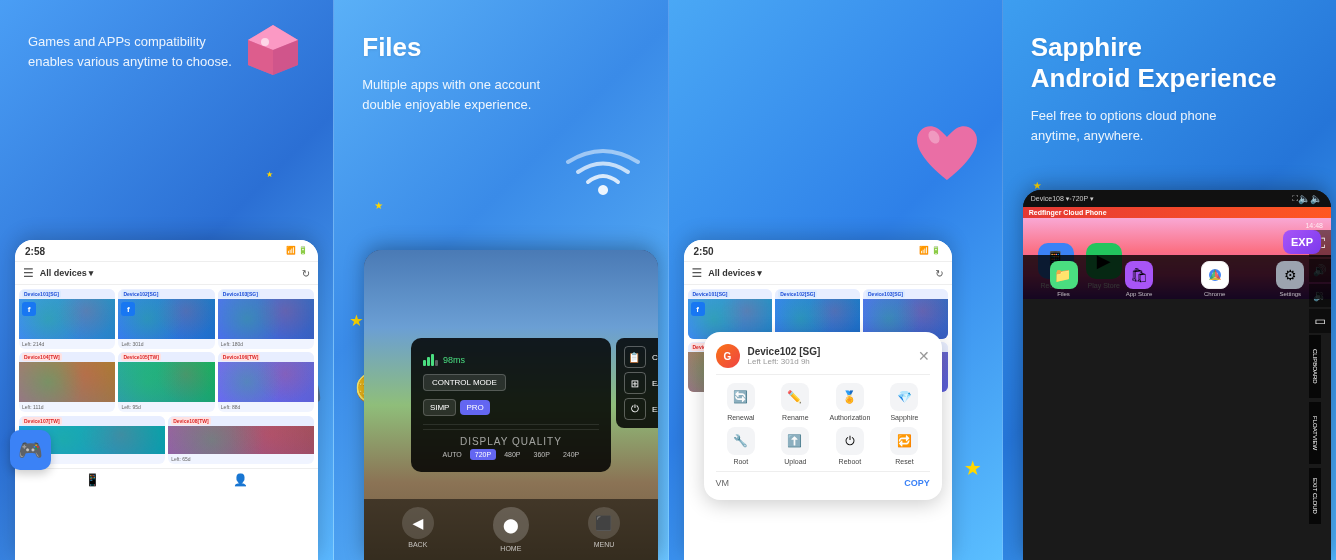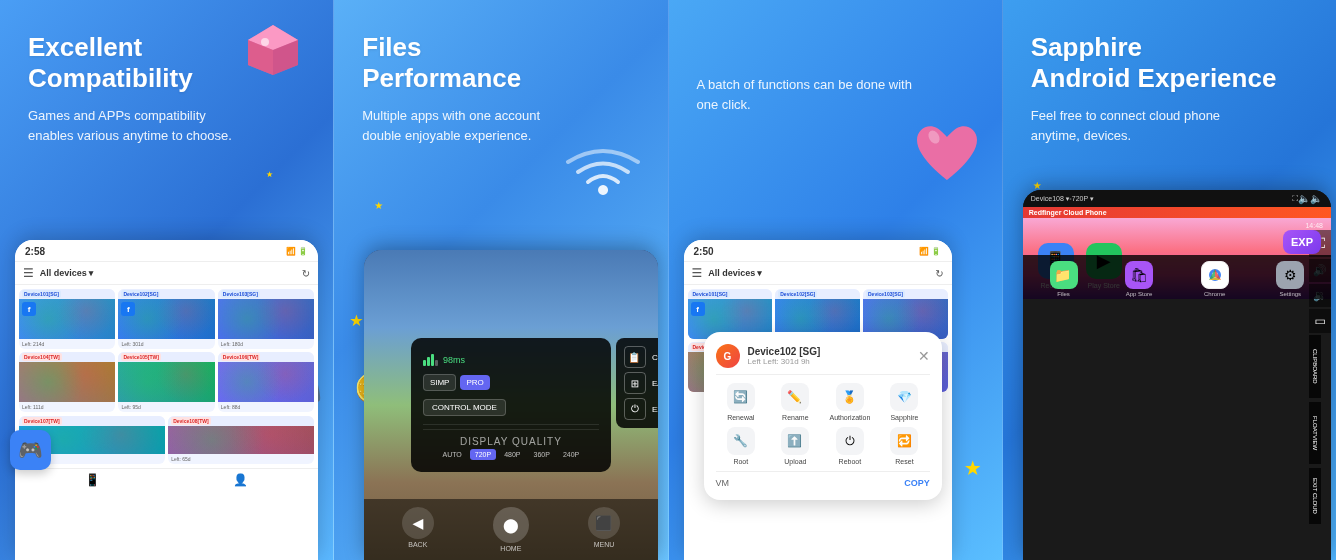--- a/index.html
+++ b/index.html
@@ -105,21 +105,21 @@
       bottom: 0;
       height: 320px;
       border-radius: 18px 18px 0 0;
     }
 
     
     .phone-header {
       background: #fff;
       padding: 6px 10px 4px;
       display: flex;
-      align-items: center;
+      align-items: flex-start;
       justify-content: space-between;
       border-bottom: 1px solid #eee;
     }
 
     .phone-time {
       font-size: 10px;
       font-weight: bold;
       color: #333;
     }
 
@@ -693,24 +693,20 @@
       <circle cx="22" cy="22" r="4" fill="white" opacity="0.6"></circle>
     </svg>
   </div>
 
   <div class="star-yellow" style="bottom: 220px; right: 40px; font-size: 16px;">★</div>
   <div class="star-yellow" style="bottom: 120px; right: 20px; font-size: 10px;">★</div>
   <div class="star-yellow" style="top: 170px; right: 60px; font-size: 8px;">★</div>
 
   <div class="deco-controller">🎮</div>
 
-  <h2 class="panel-title">
-    <span>Excellent</span><br>
-    <span>Compatibility</span>
-  </h2>
   <p class="panel-subtitle">Games and APPs compatibility enables various anytime to choose.</p>
 
   <div class="phone-mockup phone-mockup-1">
     <div class="phone-header">
       <span class="phone-time">2:58</span>
       <div class="phone-icons">
         <span>📶</span>
           <span>🔋</span>
       </div>
     </div>
@@ -806,21 +802,20 @@
     </svg>
   </div>
 
   <div class="star-yellow" style="bottom: 230px; left: 15px; font-size: 16px;">★</div>
   <div class="star-yellow" style="top: 200px; left: 40px; font-size: 10px;">★</div>
 
   <div class="deco-coin">🪙</div>
 
   <h2 class="panel-title">
     <span>Files</span><br>
-    <span>Performance</span>
   </h2>
   <p class="panel-subtitle">Multiple apps with one account double enjoyable experience.</p>
 
   <div class="game-phone-mockup">
     <div class="game-screen">
 
       <div style="position:absolute;inset:0;background:linear-gradient(180deg,#4a7ab5 0%,#6b9fd4 25%,#8fbe7a 50%,#8b7355 75%,#6b5a3e 100%);"></div>
 
       <div class="game-overlay-menu">
 
@@ -828,26 +823,26 @@
           <div class="wifi-indicator">
             <div style="display:flex;gap:1px;align-items:flex-end;">
               <div class="wifi-bar" style="height:6px;"></div>
               <div class="wifi-bar" style="height:9px;"></div>
               <div class="wifi-bar" style="height:12px;"></div>
               <div class="wifi-bar" style="height:6px;background:rgba(255,255,255,0.3);"></div>
             </div>
             <span style="font-size:9px;color:#4ade80;margin-left:2px;">98ms</span>
           </div>
         </div>
+        <div class="menu-row">
+          <span class="control-mode-btn">CONTROL MODE</span>
+        </div>
         <div class="menu-row" style="gap:4px;">
           <span class="simp-btn">SIMP</span>
           <span class="pro-btn">PRO</span>
-        </div>
-        <div class="menu-row">
-          <span class="control-mode-btn">CONTROL MODE</span>
         </div>
         <hr class="menu-divider">
 
         <div style="position:absolute;right:-110px;top:0;background:rgba(0,0,0,0.85);border-radius:8px;padding:8px;width:105px;">
           <div class="menu-icon-item">
             <div class="menu-icon-box">📋</div>
             <span style="font-size:8px;color:white;">CLIPBOARD</span>
           </div>
           <div class="menu-icon-item" style="margin-top:4px;">
             <div class="menu-icon-box">⊞</div>
@@ -895,21 +890,20 @@
       <ellipse cx="22" cy="17" rx="5" ry="7" fill="white" opacity="0.3" transform="rotate(-30 22 17)"></ellipse>
     </svg>
   </div>
 
   <div class="star-yellow" style="bottom: 80px; right: 20px; font-size: 20px;">★</div>
   <div class="star-yellow" style="bottom: 200px; right: 50px; font-size: 10px;">★</div>
 
   <h2 class="panel-title">
     <br>
   </h2>
-  <p class="panel-subtitle">A batch of functions can be done with one click.</p>
 
   <div class="phone-mockup-3">
     <div class="phone-header">
       <span class="phone-time">2:50</span>
       <div class="phone-icons">
         <span>📶</span>
           <span>🔋</span>
       </div>
     </div>
     <div class="device-toolbar">
@@ -1020,21 +1014,21 @@
 
   <div class="deco-exp">EXP</div>
 
   <div class="star-yellow" style="bottom: 100px; left: 20px; font-size: 18px;">★</div>
   <div class="star-yellow" style="top: 180px; left: 30px; font-size: 10px;">★</div>
 
   <h2 class="panel-title">
     <span>Sapphire</span><br>
     <span>Android Experience</span>
   </h2>
-  <p class="panel-subtitle">Feel free to connect cloud phone anytime, devices.</p>
+  <p class="panel-subtitle">Feel free to options cloud phone anytime, anywhere.</p>
 
   <div class="android-phone">
 
     <div class="android-top-bar">
       <span>Device108 ▾</span>
       <span style="color:#555;">•</span>
       <span>720P ▾</span>
       <span style="margin-left:auto;font-size:8px;">⛶</span>
       <span style="font-size:10px;">🔈</span>
       <span style="font-size:10px;">🔈</span>

